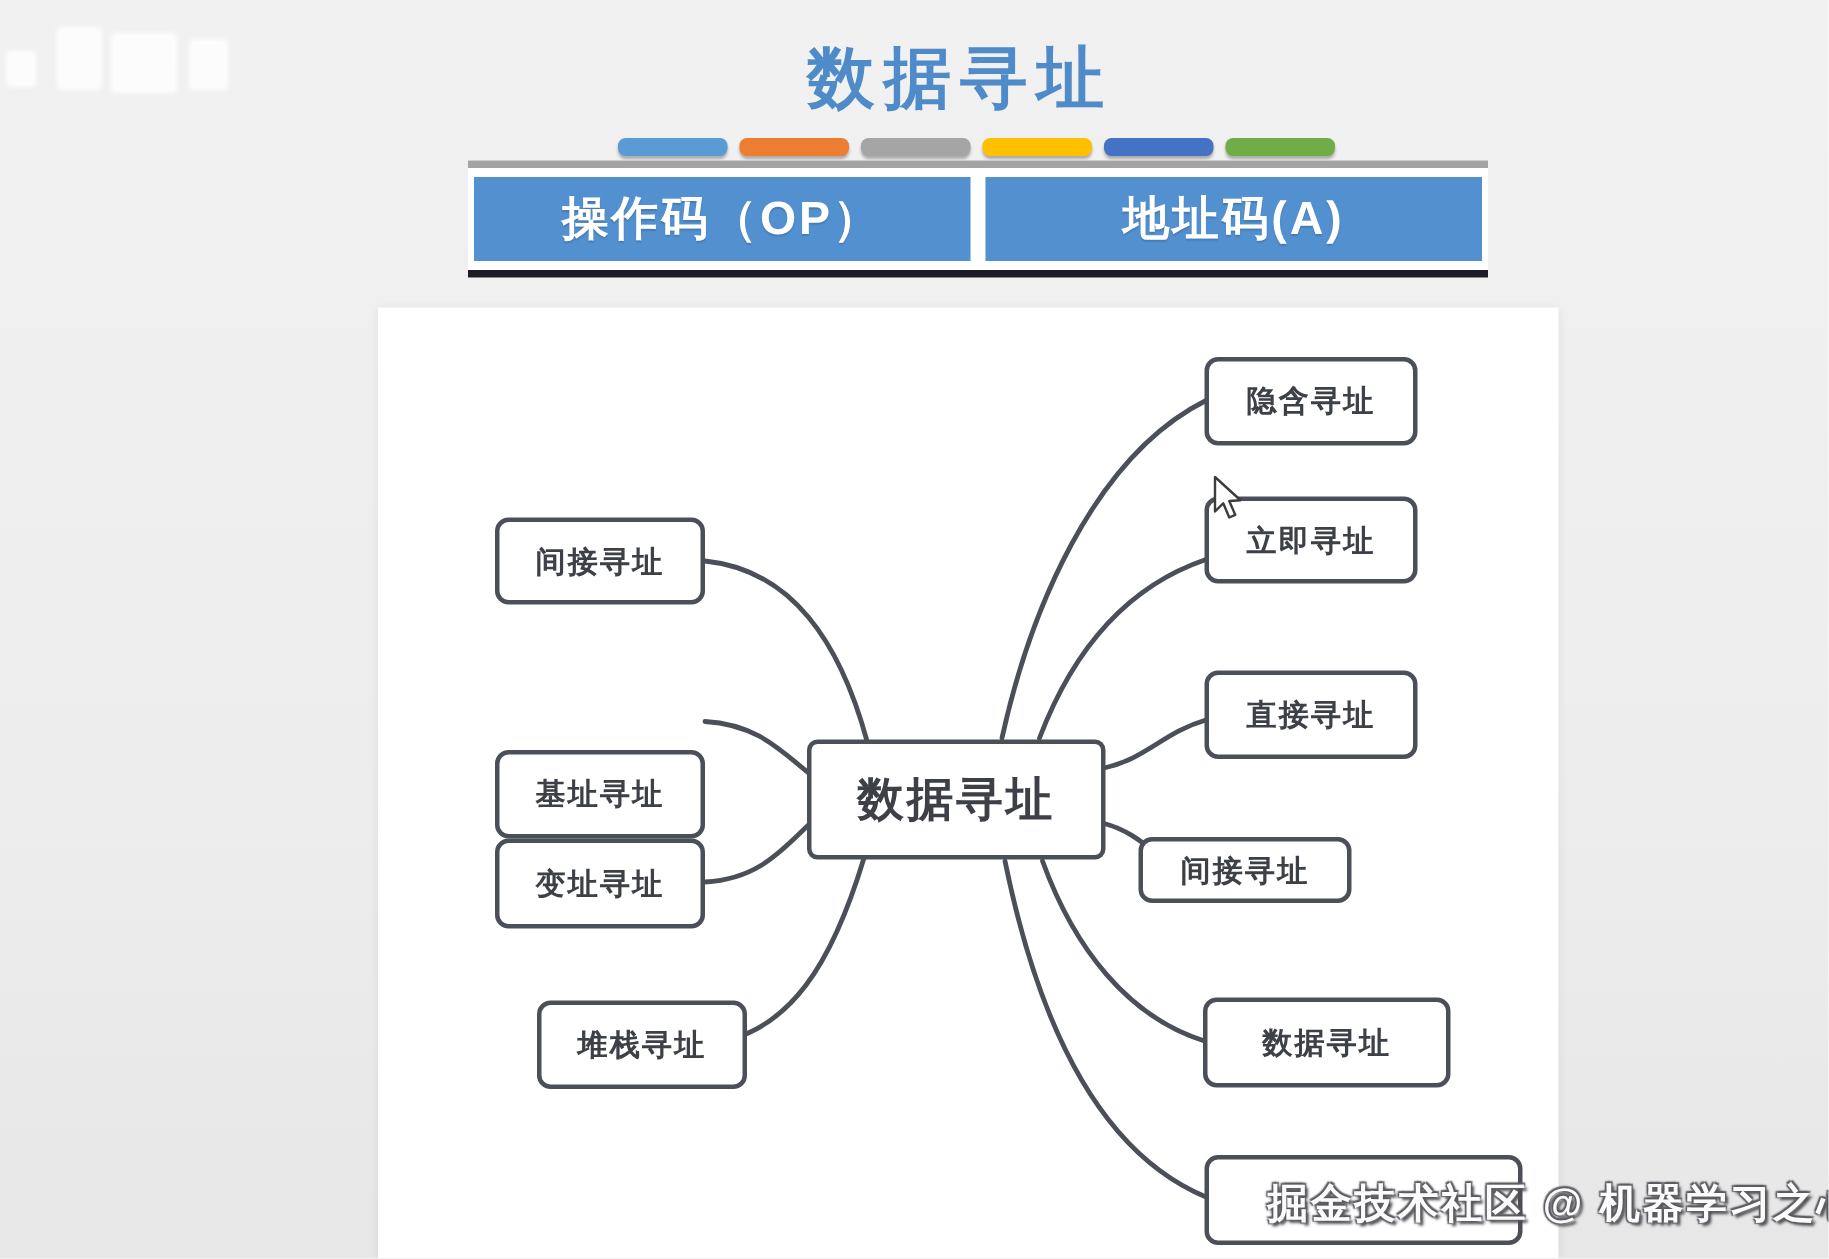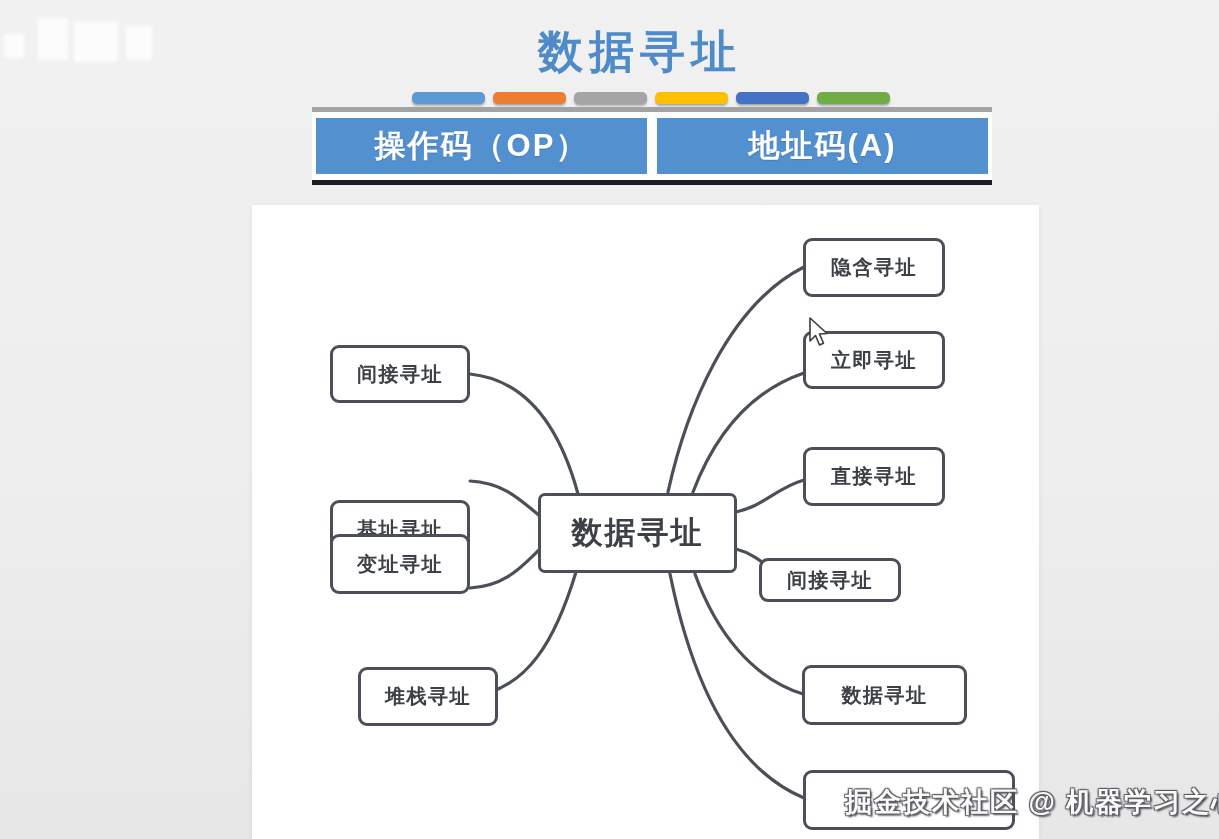--- a/index.html
+++ b/index.html
@@ -48,21 +48,21 @@
   svg.connectors path { stroke:var(--node-border); stroke-width:3.2; fill:none;
     stroke-linecap:round; }
 
   
   .node { position:absolute; z-index:3; background:#ffffff;
     border:3px solid var(--node-border); border-radius:9px;
     display:flex; align-items:center; justify-content:center;
     font-size:20px; font-weight:600; color:var(--node-text); letter-spacing:1.5px; }
   .n-relative  { left:330px; top:345px; width:140px; height:58px; }
   .n-base      { left:330px; top:452px; width:140px; height:59px;margin-top:48px; }
-  .n-index     { left:330px; top:534px; width:140px; height:60px;font-family:Liberation Mono, monospace; }
+  .n-index     { left:330px; top:559px; width:140px; height:60px;font-family:Liberation Mono, monospace; }
   .n-stack     { left:330px; top:667px; width:140px; height:59px;margin-left:28px; }
   .n-center    { left:538px; top:493px; width:199px; height:80px;
                  font-size:31px; font-weight:700; border-radius:7px; letter-spacing:2px; }
   .n-implicit  { left:803px; top:238px; width:142px; height:59px; }
   .n-immediate { left:803px; top:331px; width:142px; height:58px; }
   .n-direct    { left:803px; top:447px; width:142px; height:59px; }
   .n-indirect  { left:759px; top:558px; width:142px; height:44px; }
   .n-register  { left:802px; top:665px; width:165px; height:60px; }
   .n-obscured  { left:803px; top:770px; width:212px; height:60px; }
 

